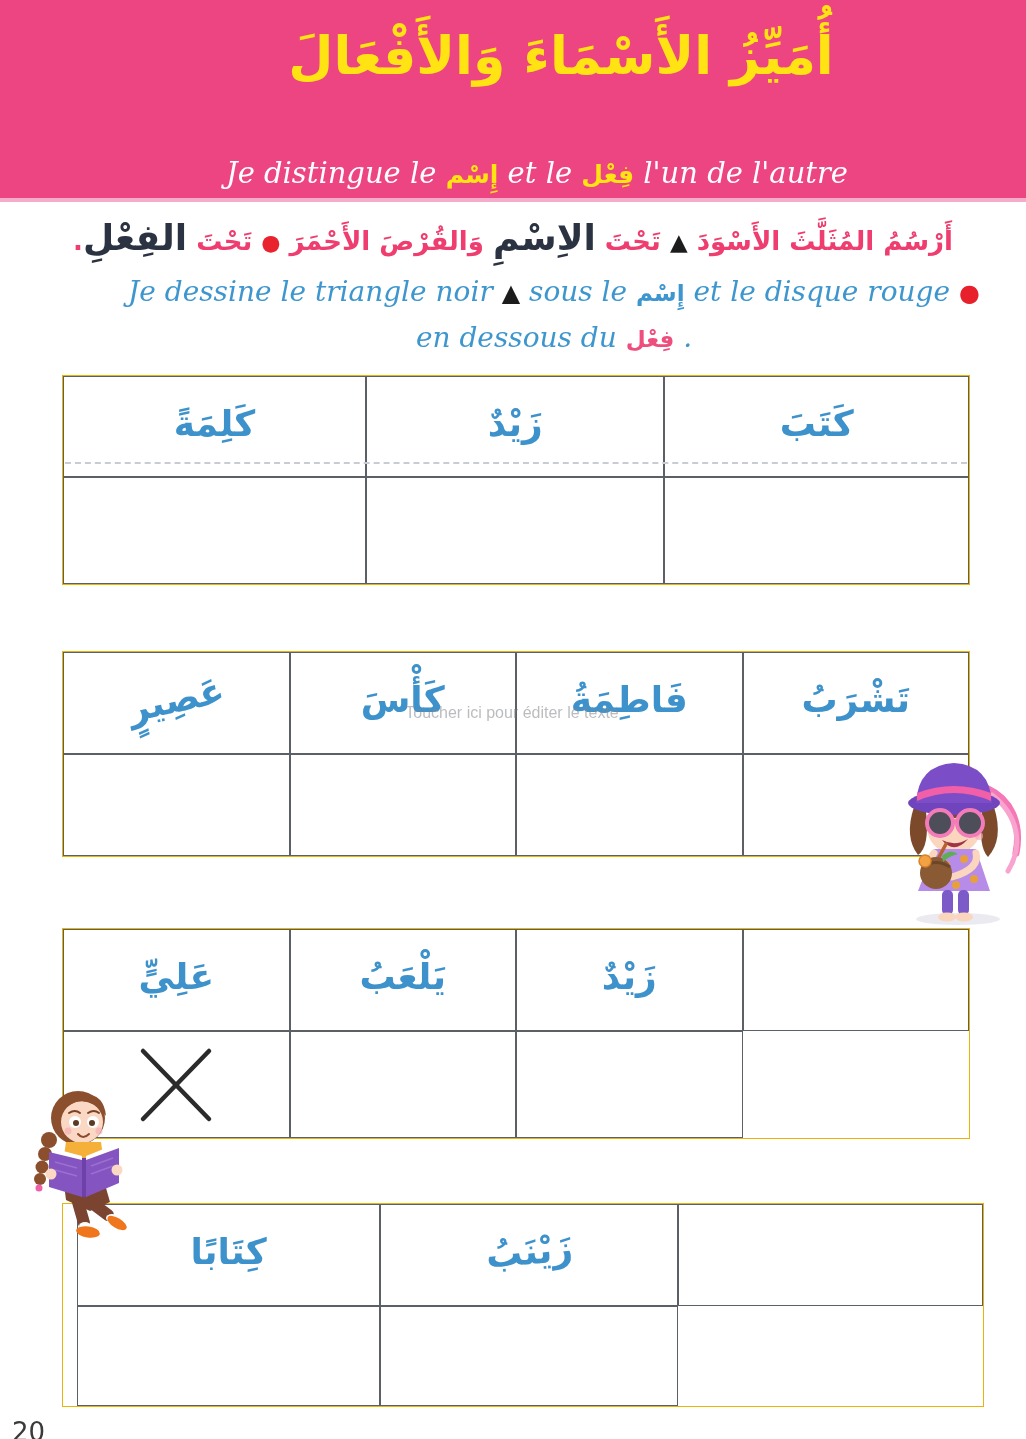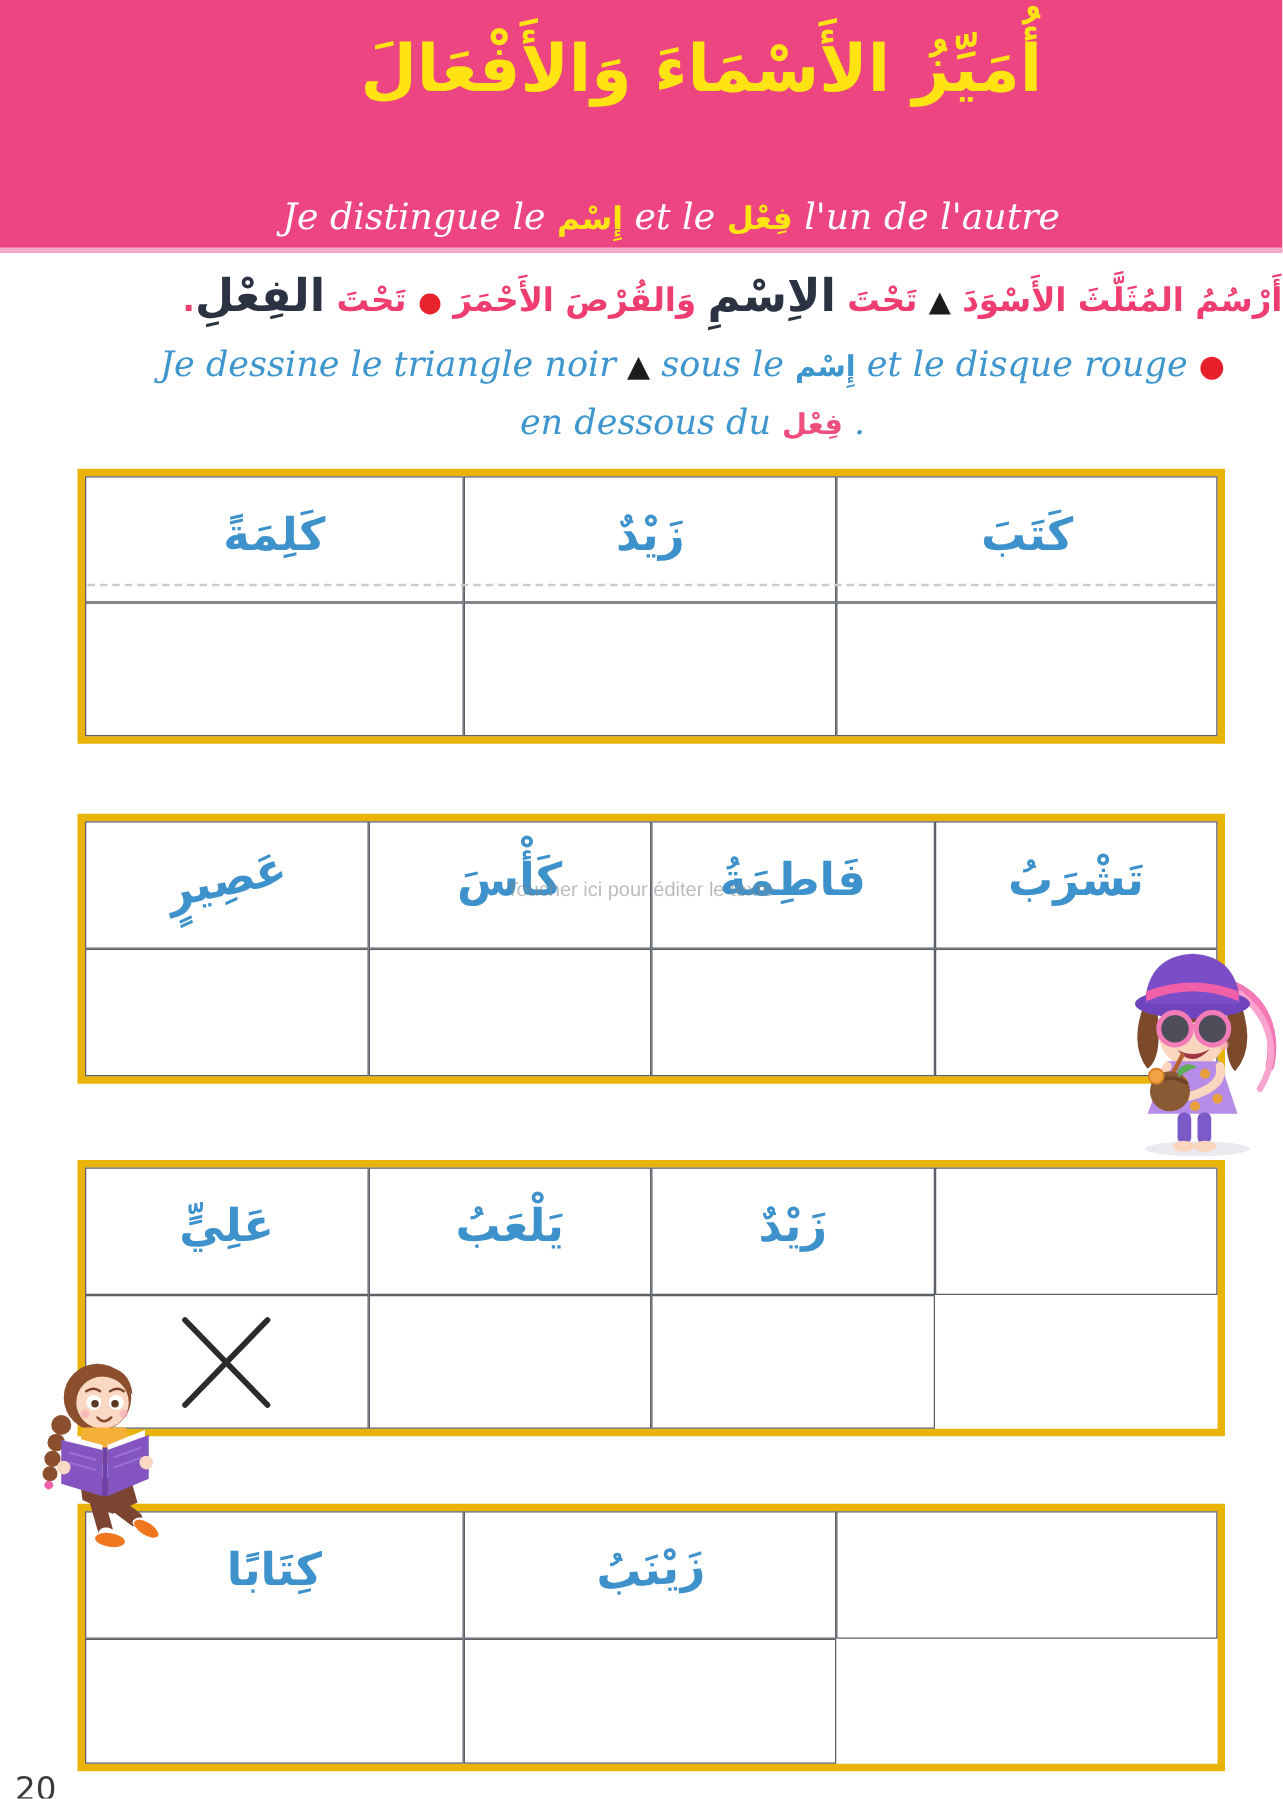--- a/index.html
+++ b/index.html
@@ -23,42 +23,42 @@
   .subtitle {
     position:absolute; top:156px; left:0; width:100%;
     font-family:"DejaVu Serif", serif; font-style:italic;
     font-size:29px; color:#FFFFFF;
   }
   .subtitle .ar { font-family:"DejaVu Sans", sans-serif; font-style:normal; font-size:25px; color:#FFE312; font-weight:bold; unicode-bidi:isolate; direction:rtl; }
 
   
   .instr-ar {
     position:absolute; top:218px; left:0; width:100%;
-    direction:rtl; text-align:right;
+    direction:rtl; text-align:center;
     font-size:26px; font-weight:bold; color:#EE3D6E; line-height:1.5;
   }
   .instr-ar .word { color:#2B3342; }
   .instr-ar .tri  { color:#1C1C1C; font-size:23px; }
   .instr-ar .disc { color:#E8232E; font-size:22px; }
   .instr-fr {
     position:absolute; left:0; width:100%; text-align:center;
     font-family:"DejaVu Serif", serif; font-style:italic;
     font-size:28px; color:#3D96CE; line-height:1.3;margin-left:41px;
   }
   .instr-fr .ar { font-family:"DejaVu Sans", sans-serif; font-style:normal; font-size:23px; font-weight:bold; unicode-bidi:isolate; direction:rtl; }
   .instr-fr .tri { color:#1C1C1C; font-style:normal; font-size:24px; }
   .instr-fr .disc { color:#E8202B; font-style:normal; font-size:24px; }
   .instr-fr .fil { color:#EE4E7E; }
   .fr-line1 { top:274px; }
   .fr-line2 { top:320px; }
 
   
   .wtable {
     position:absolute; display:grid; background:#fff;
-    border:6px solid #eab308;
+    border:1px solid #eab308;
   }
   .cols3 { grid-template-columns:1fr 0.985fr 1.005fr; }
   .cols4 { grid-template-columns:repeat(4,1fr); }
   .wt-cell {
     border:1px solid #5B6066;
     display:flex; align-items:center; justify-content:center;
     position:relative;
   }
   .word {
     direction:rtl; font-size:36px; font-weight:bold; color:#3E92CB;
@@ -178,21 +178,21 @@
     <div class="wt-cell">
       <svg class="xmark" viewBox="0 0 80 80">
         <line x1="7" y1="6" x2="73" y2="74" stroke="#2B2B2B" stroke-width="4.5" stroke-linecap="round"></line>
         <line x1="73" y1="6" x2="7" y2="74" stroke="#2B2B2B" stroke-width="4.5" stroke-linecap="round"></line>
       </svg>
     </div>
     <div class="wt-cell"></div>
     <div class="wt-cell"></div>
   </div>
 
-  <div class="wtable cols3" style="left:62px; top:1203px; width:906px; height:202px; grid-template-rows:102px 1fr;">
+  <div class="wtable cols3" style="left:62px; top:1203px; width:906px; height:202px; grid-template-rows:102px 1fr;padding-left:14px;">
     <div class="wt-cell">
         <span class="word">كِتَابًا</span>
       </div>
     <div class="wt-cell">
         <span class="word tilt-sm">زَيْنَبُ</span>
       </div>
     <div class="wt-cell"></div>
     <div class="wt-cell"></div>
     <div class="wt-cell"></div>
   </div>

